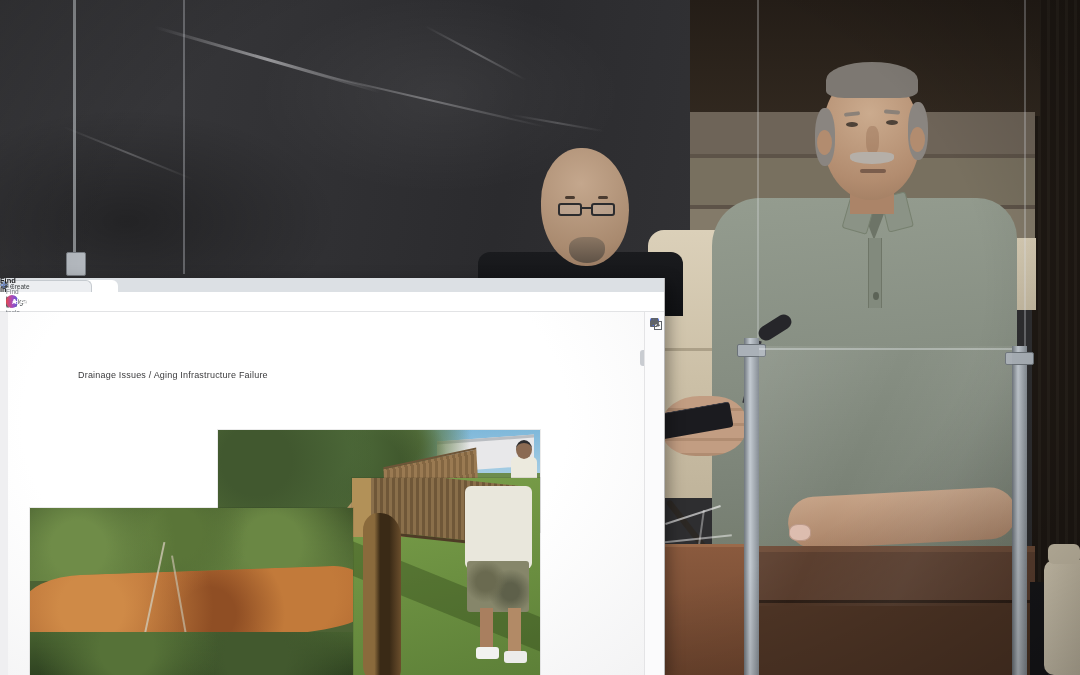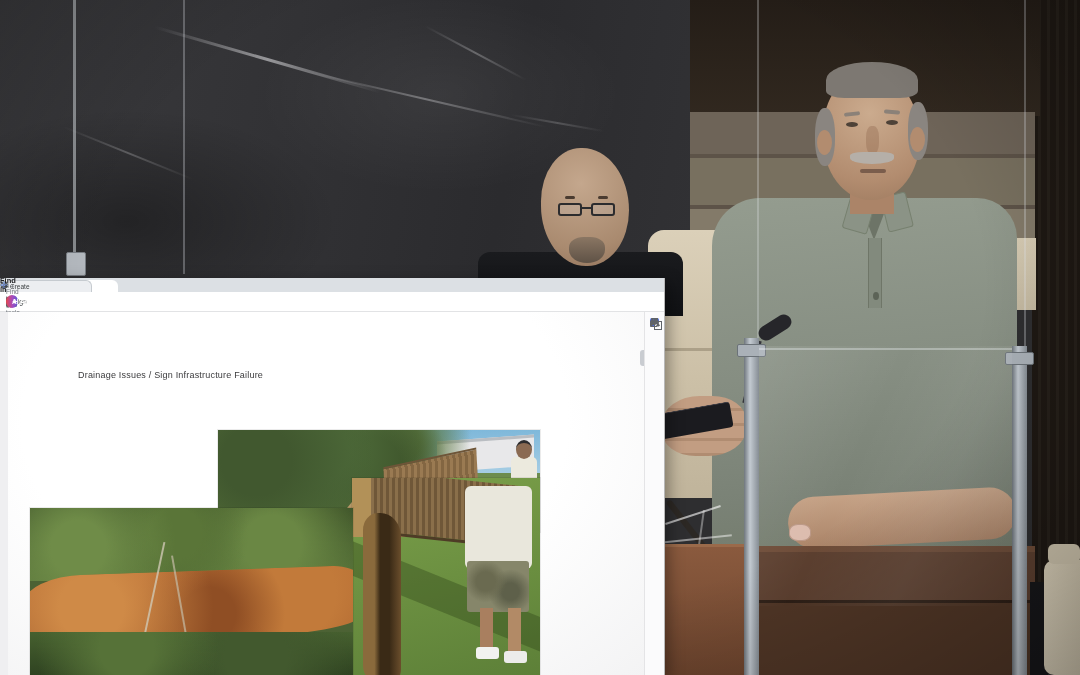--- a/index.html
+++ b/index.html
@@ -355,21 +355,21 @@
         <span class="icn ic-save"></span>
       </div>
       <div class="ai-pill">
         <span class="ai-logo"></span>
         <span>AI Assistant</span>
       </div>
     </div>
 
     <div class="docarea">
       <div class="page">
-        <div class="slide-title">Drainage Issues / Sign Infrastructure Failure</div>
+        <div class="slide-title">Drainage Issues / Aging Infrastructure Failure</div>
 
         <div class="photo p1">
           <div class="p1-sky"></div>
           <div class="p1-house"></div>
           <div class="p1-trees"></div>
           <div class="p1-path"></div>
           <div class="p1-fence"></div>
           <div class="p1-man-shirt"></div>
           <div class="p1-man-head"></div>
         </div>

